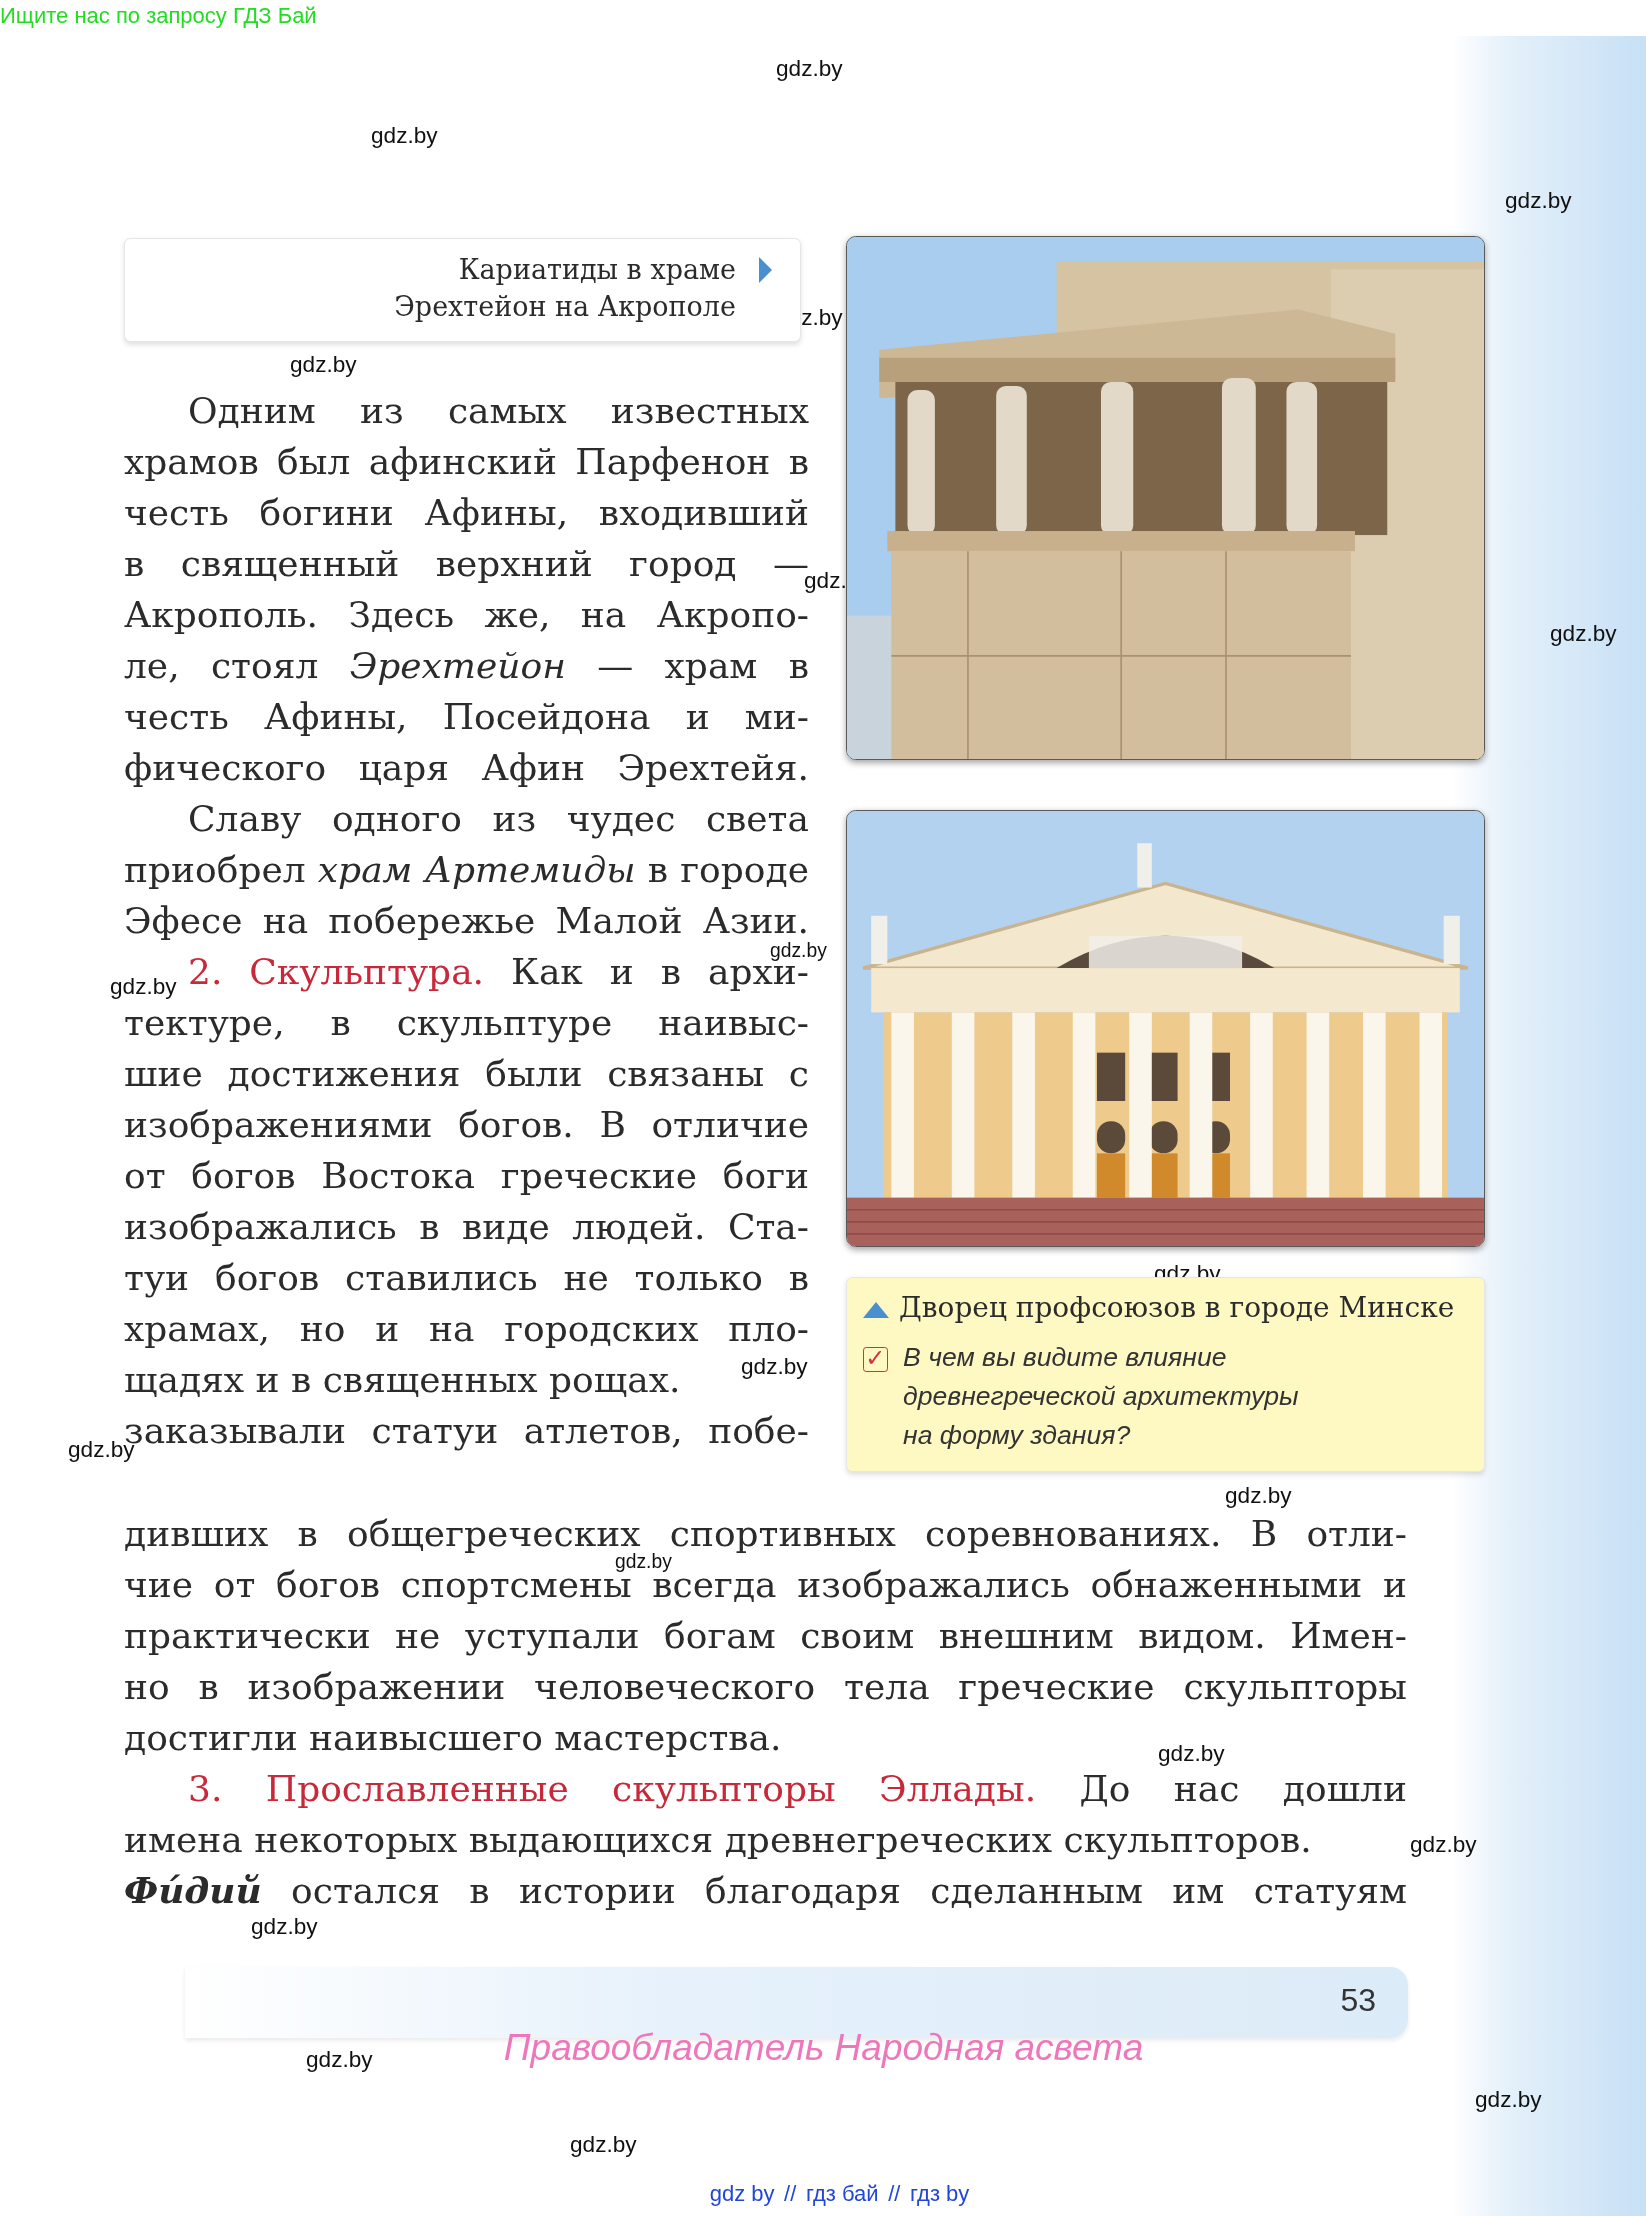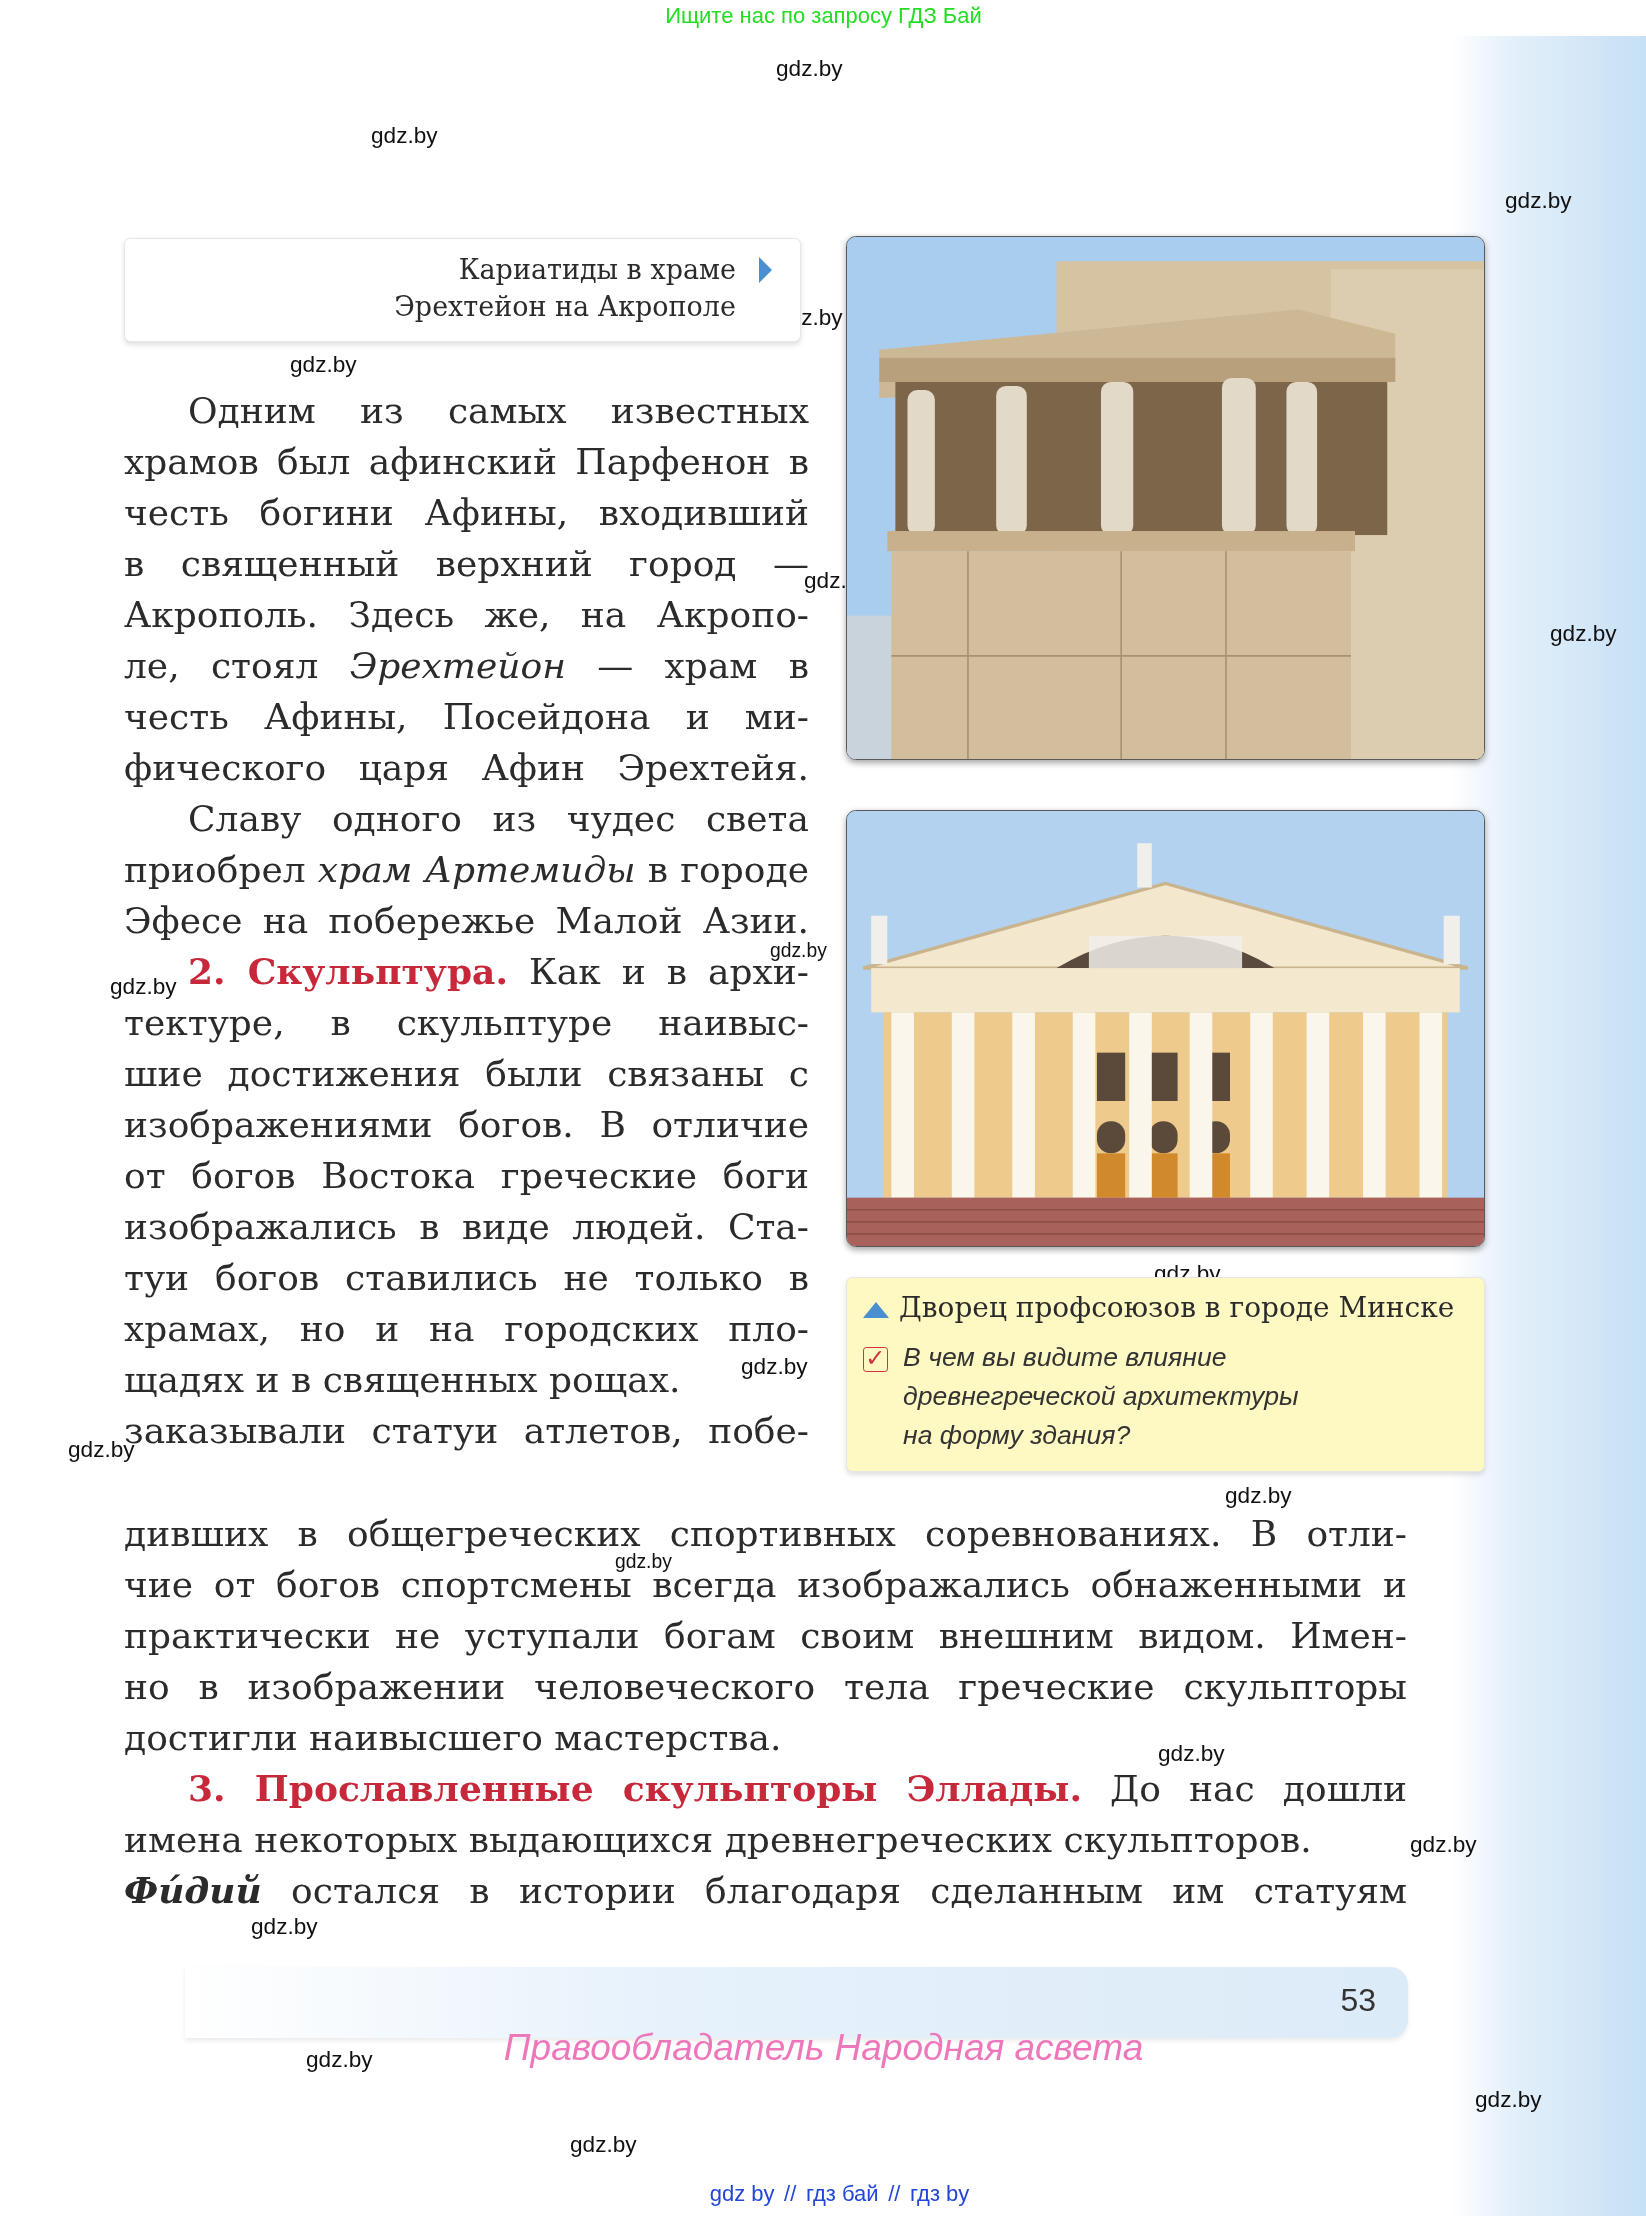--- a/index.html
+++ b/index.html
@@ -7,21 +7,21 @@
     width:1647px; height:2216px; position:relative; overflow:hidden;
     background:#ffffff;
     font-family:"DejaVu Serif", "Liberation Serif", serif;
     color:#2a2a2a;
   }
   .side-strip {
     position:absolute; left:1451px; top:36px; width:196px; height:2180px;
     background:linear-gradient(to right, #ffffff 0%, #e4f0fa 30%, #c6e0f5 100%);
   }
   .top-banner {
-    position:absolute; top:3.2px; left:0; width:100%; text-align:center;
+    position:absolute; top:3.2px; left:0; width:100%; 
     font-family:"Liberation Sans", sans-serif; font-size:22px; color:#22dd22;
   }
   .wm {
     position:absolute; font-family:"Liberation Sans", sans-serif;
     font-size:22.6px; color:#111; white-space:nowrap;
   }
   .wm.small { font-size:19.3px; }
 
   
   .cap1 {
@@ -52,21 +52,21 @@
   
   .para {
     position:absolute; font-size:36px; line-height:51px; color:#2b2b2b;
     text-align:justify; text-align-last:justify;
   }
   .col-narrow { left:124px; width:685px; }
   .col-wide { left:124px; width:1283px; }
   .para .row { display:block; white-space:nowrap; text-align:justify; text-align-last:justify; }
   .para .indent { padding-left:64px; }
   .para em { font-style:italic; }
-  .red { color:#c8293a; font-weight:bold; }
+  .red { color:#c8293a; font-weight:normal; }
   .bi { font-weight:bold; font-style:italic; }
 
   
   .cap2 {
     position:absolute; left:846px; top:1277px; width:637px; height:193px;
     background:#fef9c3; border:0.8px solid #e6e6e6; border-radius:6.4px;
     box-shadow:0 2.4px 4.8px rgba(0,0,0,0.12);
   }
   .cap2 .tri {
     position:absolute; left:16px; top:24px; width:0; height:0;

